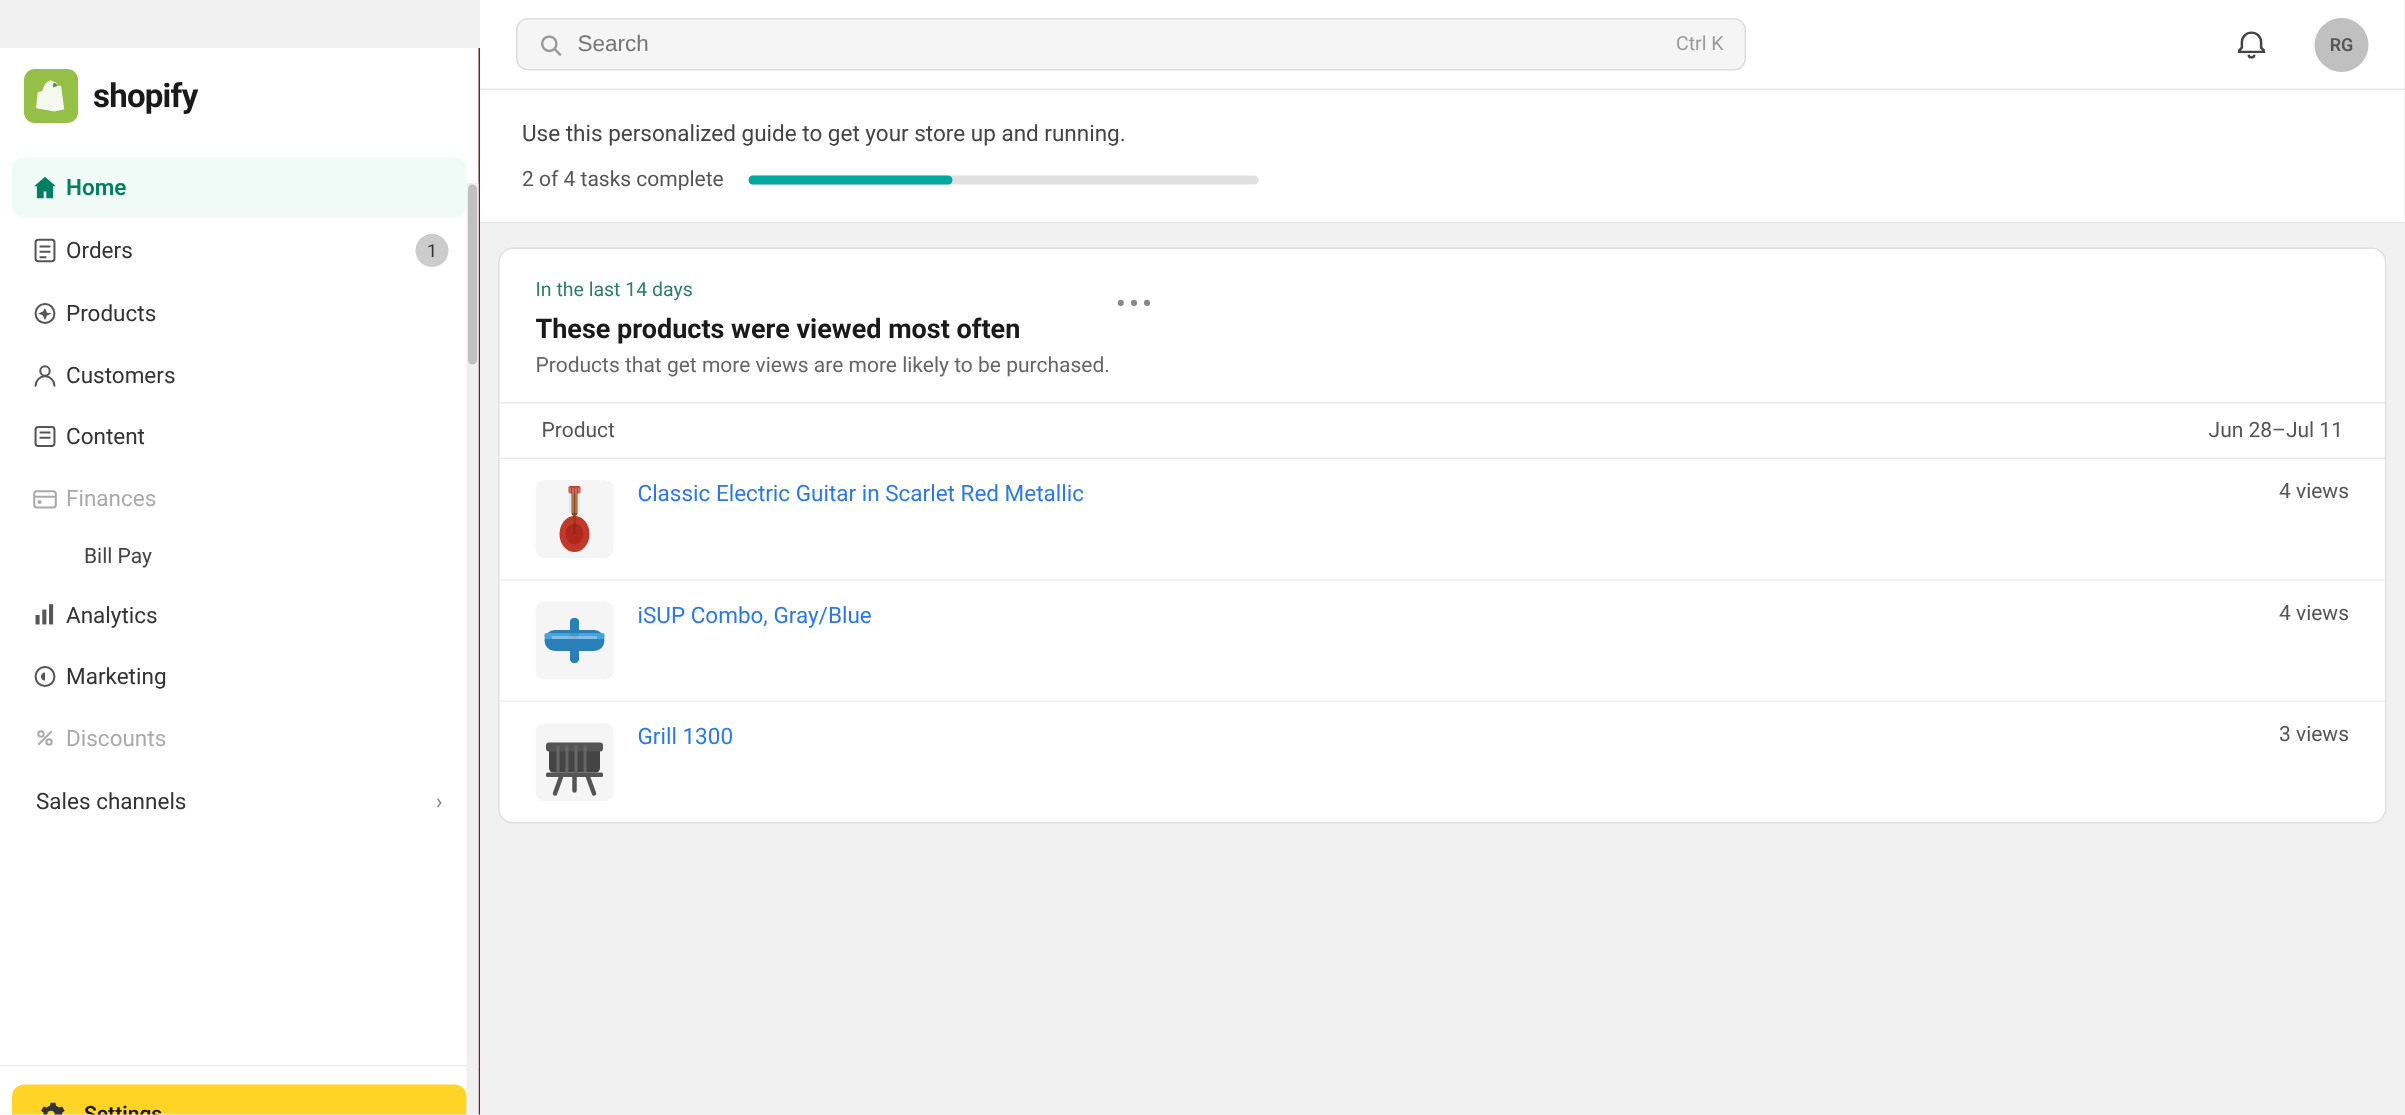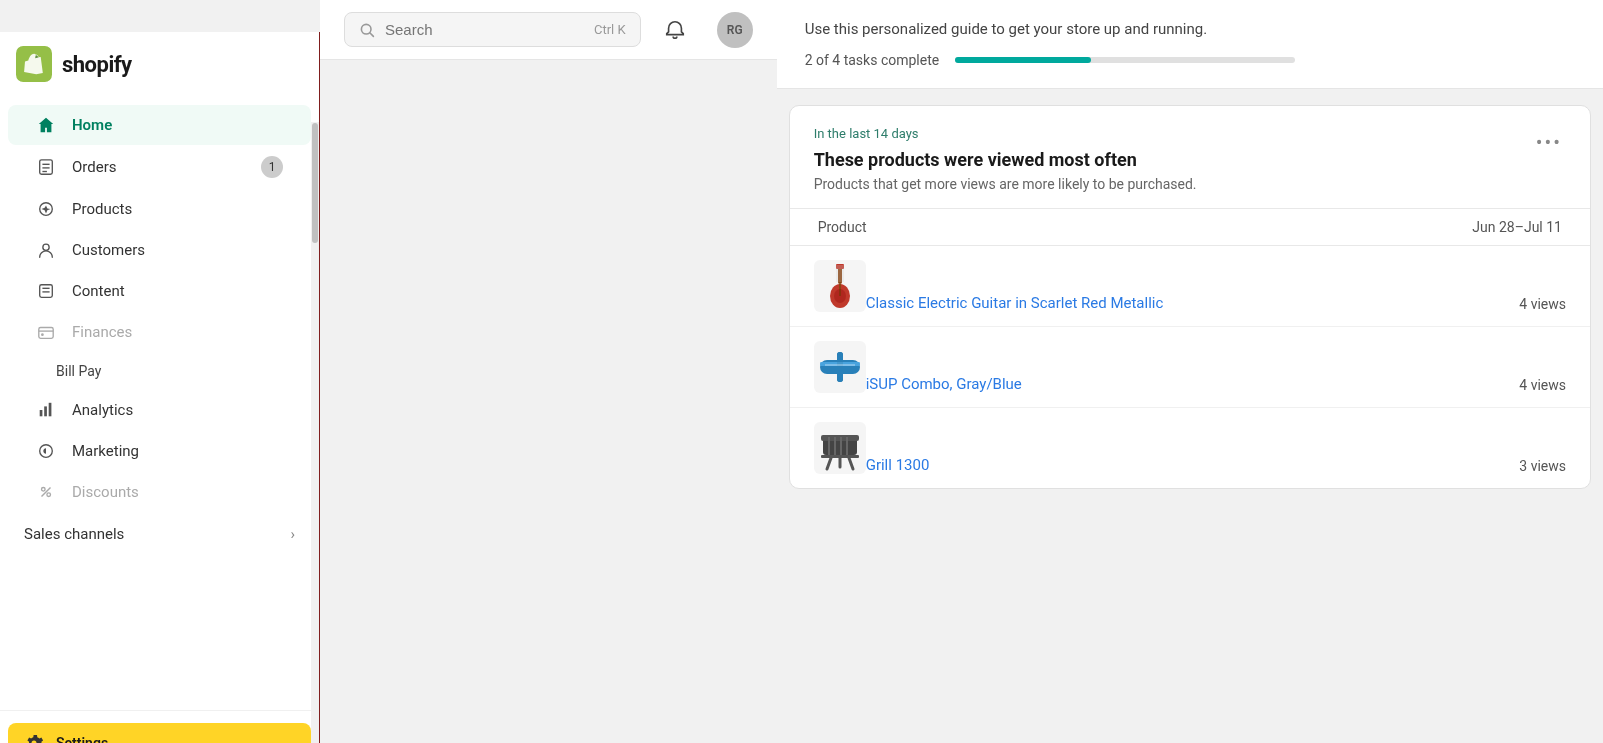--- a/index.html
+++ b/index.html
@@ -34,22 +34,22 @@
       letter-spacing: -0.5px;
     }
     .sidebar-nav {
       flex: 1;
       overflow-y: auto;
       padding: 8px 0;
     }
     .nav-item {
       display: flex;
       align-items: center;
-      padding: 10px 28px;
-      gap: 16px;
+      padding: 10px 12px;
+      gap: 4px;
       cursor: pointer;
       color: #333;
       font-size: 15px;
       border-radius: 8px;
       margin: 1px 8px;
       position: relative;
     }
     .nav-item.active { color: #008060; font-weight: 600; background: #f0faf6; }
     .nav-item.disabled { color: #aaa; cursor: default; }
     .nav-item .badge {
@@ -123,21 +123,21 @@
       height: 120px;
       background: #c0c0c0;
       border-radius: 3px;
       margin: 1px;
     }
 
     
     .main {
       flex: 1;
       display: flex;
-      flex-direction: row;
+      flex-direction: column;
       overflow: hidden;
     }
 
     
     .header {
       background: #fff;
       padding: 10px 24px;
       display: flex;
       align-items: center;
       gap: 16px;
@@ -245,21 +245,20 @@
       background: #fff;
       margin: 16px 12px;
       border-radius: 10px;
       border: 1px solid #e0e0e0;
       overflow: hidden;
     }
     .card-header {
       display: flex;
       align-items: flex-start;
       padding: 20px 24px 0 24px;
-      justify-content: space-between;
     }
     .card-header-left {}
     .card-subtitle {
       color: #2e7d6b;
       font-size: 13px;
       margin-bottom: 8px;
     }
     .card-title {
       font-size: 18px;
       font-weight: 700;
@@ -282,23 +281,24 @@
       display: flex;
       justify-content: space-between;
       padding: 10px 28px;
       border-bottom: 1px solid #e8e8e8;
       border-top: 1px solid #e8e8e8;
       color: #555;
       font-size: 14px;
     }
     .product-row {
       display: flex;
-      align-items: flex-end;
+      align-items: flex-start;
       padding: 14px 24px;
       border-bottom: 1px solid #f0f0f0;
+      gap: 16px;
     }
     .product-row:last-child { border-bottom: none; }
     .product-thumbnail {
       width: 52px;
       height: 52px;
       border-radius: 6px;
       background: #f5f5f5;
       display: flex;
       align-items: center;
       justify-content: center;

